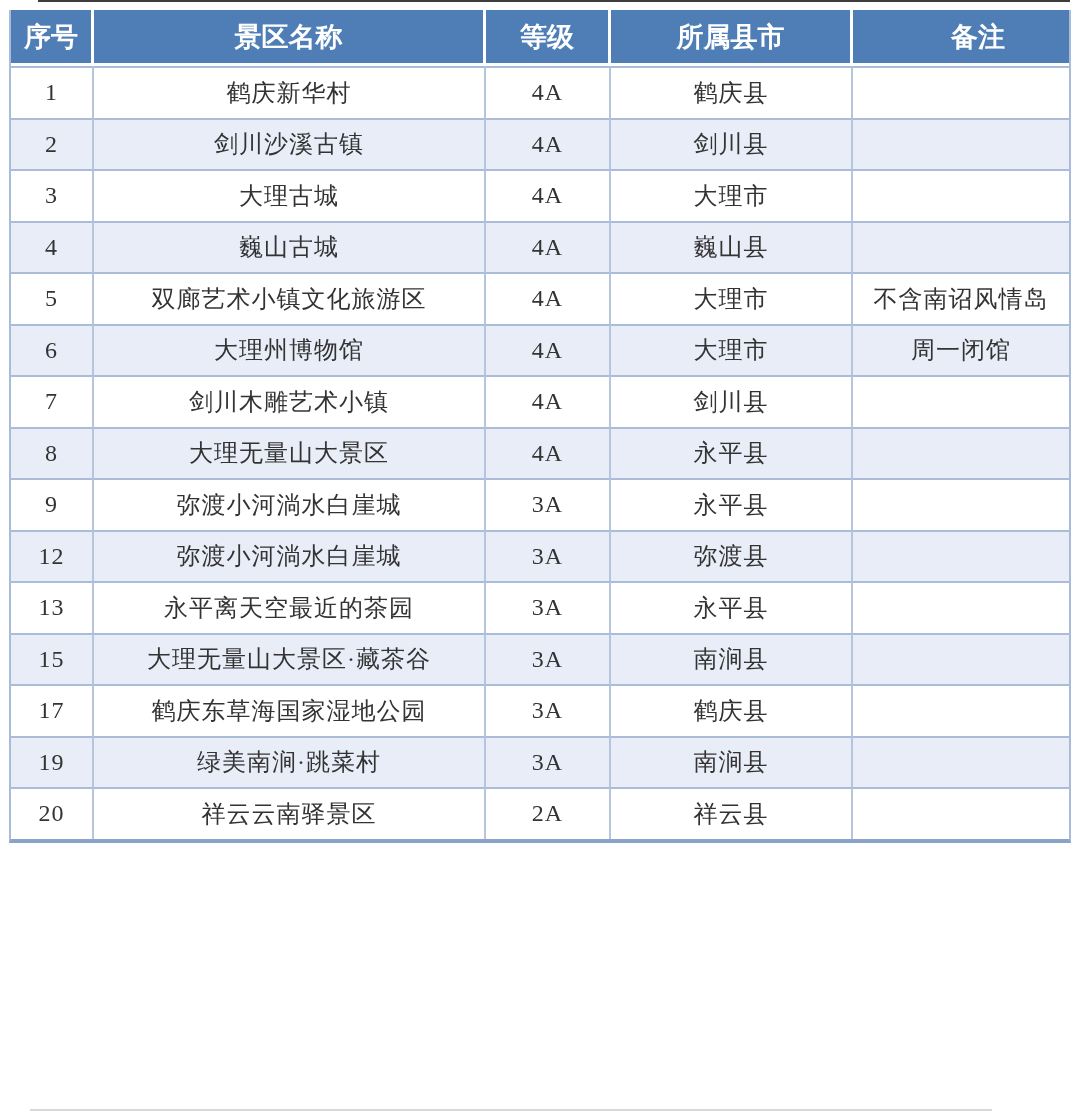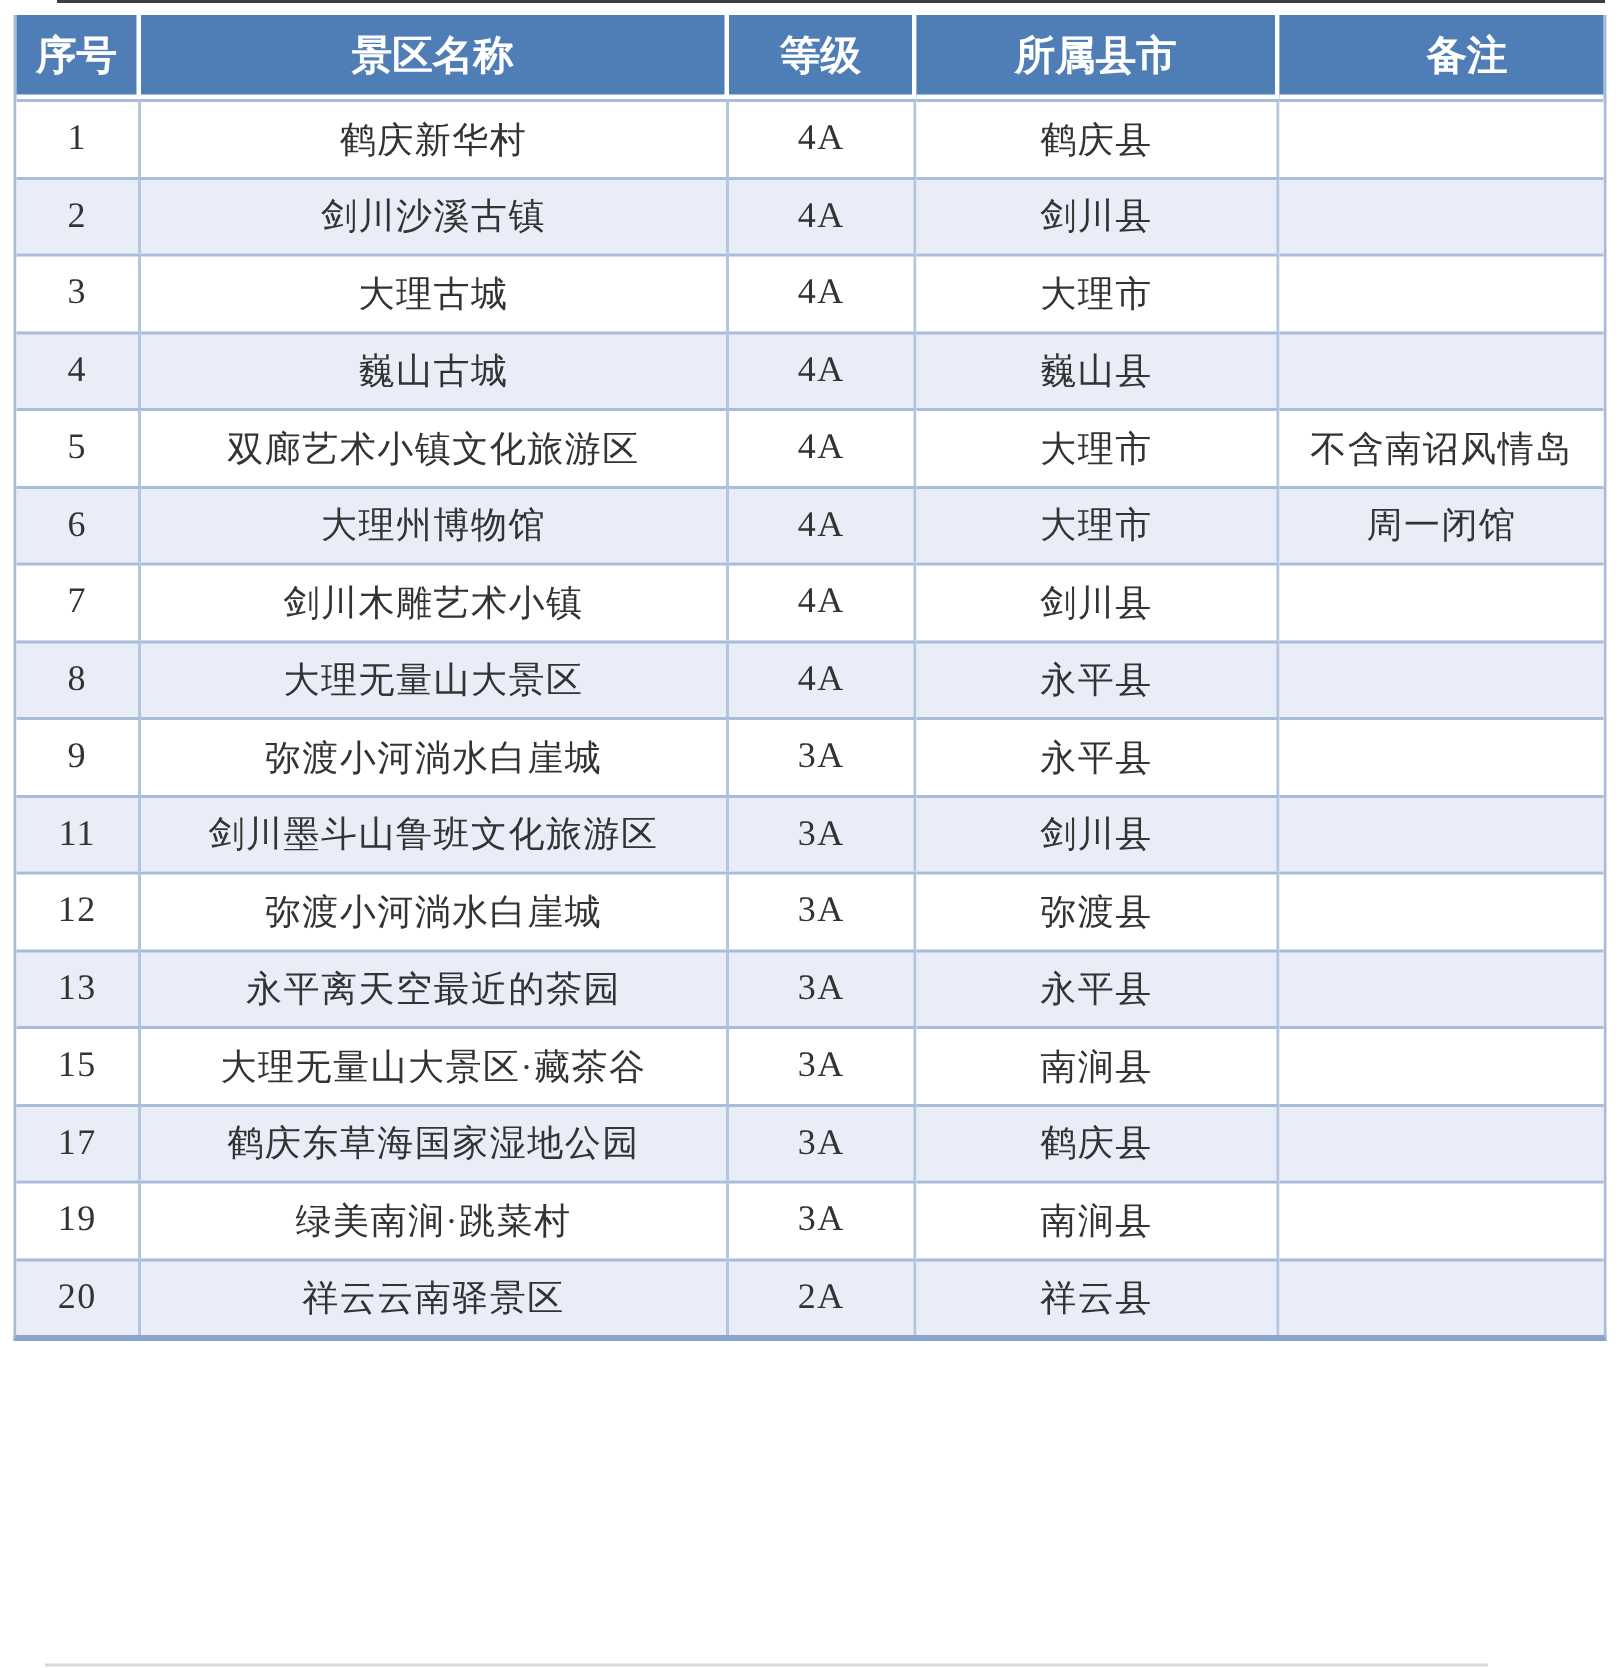--- a/index.html
+++ b/index.html
@@ -164,27 +164,20 @@
 
   <tr>
     <td class="cell-no">9</td>
     <td class="cell-name">弥渡小河淌水白崖城</td>
     <td class="cell-grade">3A</td>
     <td class="cell-county">永平县</td>
     <td class="cell-note"></td>
   </tr>
 
 
-  <tr>
-    <td class="cell-no">11</td>
-    <td class="cell-name">剑川墨斗山鲁班文化旅游区</td>
-    <td class="cell-grade">3A</td>
-    <td class="cell-county">剑川县</td>
-    <td class="cell-note"></td>
-  </tr>
 
   <tr>
     <td class="cell-no">12</td>
     <td class="cell-name">弥渡小河淌水白崖城</td>
     <td class="cell-grade">3A</td>
     <td class="cell-county">弥渡县</td>
     <td class="cell-note"></td>
   </tr>
 
   <tr>

